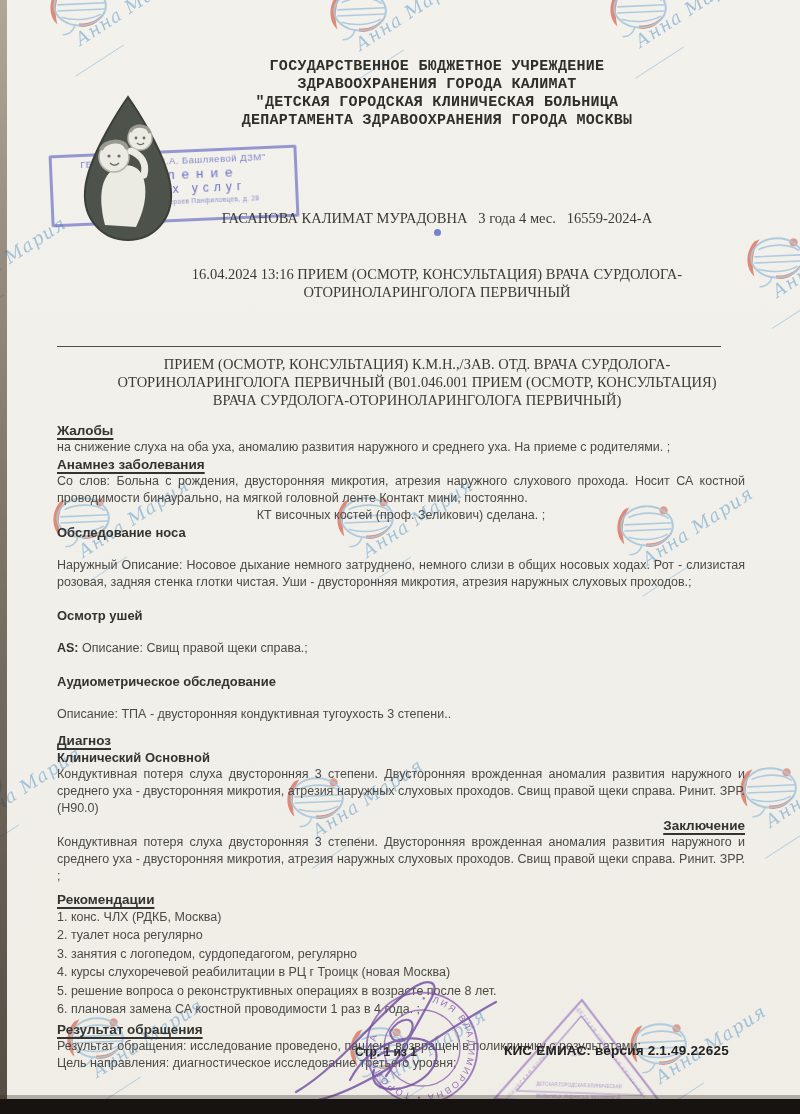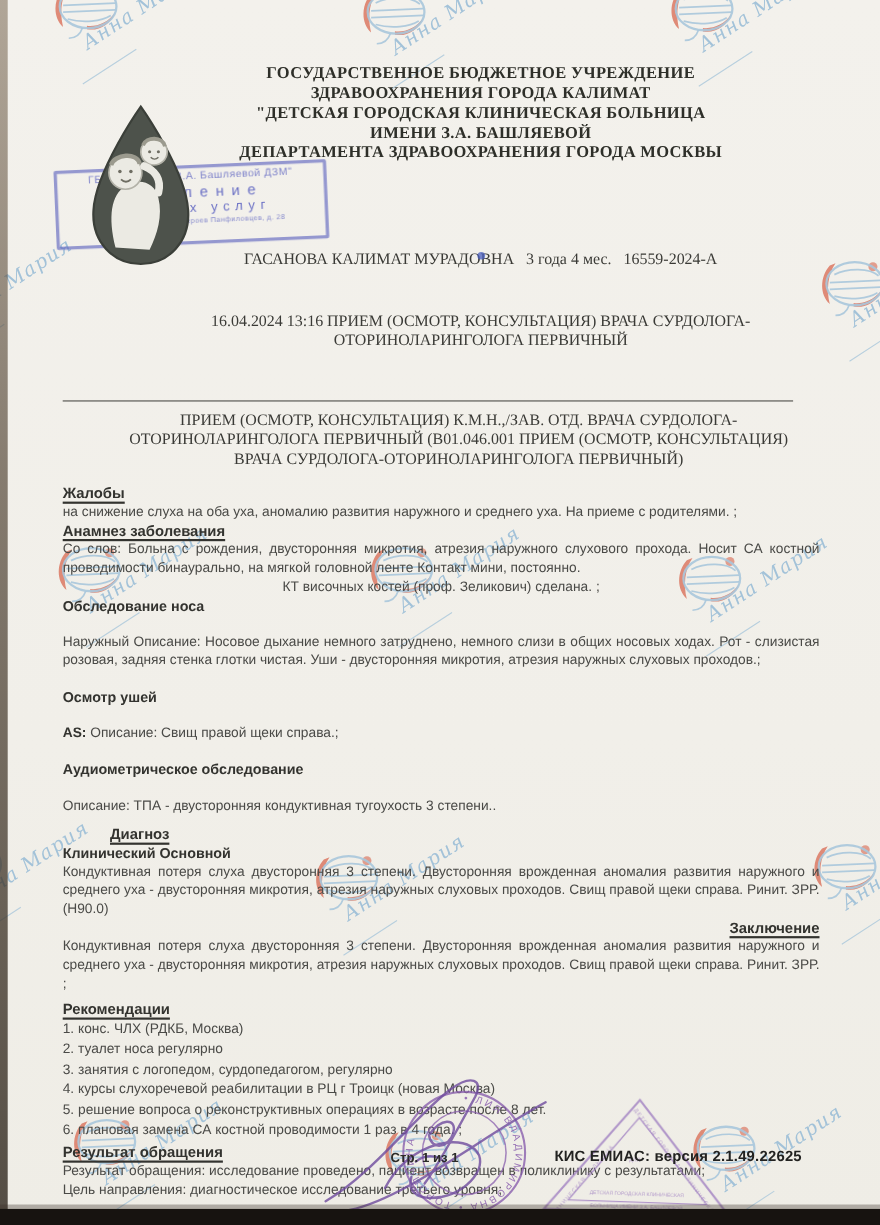--- a/index.html
+++ b/index.html
@@ -12,29 +12,29 @@
 
   
   .watermark{position:absolute;width:190px;height:120px;z-index:0;pointer-events:none;}
   .wm-text{position:absolute;left:26px;top:52px;transform:rotate(-33deg);transform-origin:left top;font-family:"DejaVu Serif",serif;font-style:italic;font-size:18px;color:#9fc0d8;letter-spacing:1px;opacity:.95;}
   .wm-sub{position:absolute;left:30px;top:96px;width:58px;border-top:1.5px solid #a9c7db;transform:rotate(-33deg);transform-origin:left top;opacity:.8;}
   .wm-sub span{display:block;font-size:5px;color:#a9c7db;letter-spacing:.5px;transform:scaleY(.8);}
 
   
   .content{position:absolute;left:57px;top:58px;width:688px;z-index:2;color:#454543;}
   .center-offset{margin-left:72px;}
-  .org-block{font-family:Liberation Serif, serif;font-weight:bold;font-size:15px;line-height:18px;text-align:center;color:#2e2f29;letter-spacing:.3px;}
+  .org-block{font-family:Liberation Mono, monospace;font-weight:bold;font-size:15px;line-height:18px;text-align:center;color:#2e2f29;letter-spacing:.3px;}
   .patient-block{margin-top:42px;font-family:"Liberation Serif",serif;font-size:14.5px;line-height:18.5px;text-align:center;color:#3a3a36;white-space:pre-wrap;}
   .rule{border:none;border-top:1.6px solid #4c4c48;width:664px;margin:7px 0 0 0;}
   .service-block{margin-top:8px;font-family:"Liberation Serif",serif;font-size:14.5px;line-height:18px;text-align:center;color:#3a3a36;}
   .sec-title{font-size:13.5px;font-weight:bold;color:#33332f;text-decoration:underline;text-underline-offset:3px;text-decoration-thickness:1.5px;margin-top:13px;line-height:17px;}
   .sec-sub{font-size:13px;font-weight:bold;color:#33332f;line-height:17px;}
   .body-text{font-size:12.5px;line-height:17px;text-align:justify;color:#4a4a47;}
   .gap{margin-top:16px;}
-  .gap-sm{margin-top:9px;margin-left:43px;}
+  .gap-sm{margin-top:9px;}
   .as-label{font-weight:bold;color:#33332f;}
   .rec-item{font-size:12.5px;line-height:18.5px;color:#4a4a47;}
 
   
   .page-label{position:absolute;left:355px;top:1045px;font-size:12px;font-weight:bold;color:#2b2b29;z-index:4;}
   .system-label{position:absolute;left:504px;top:1043px;font-size:13.5px;font-weight:bold;color:#222220;z-index:4;letter-spacing:.2px;}
 
   
   .rect-stamp{position:absolute;left:50px;top:150px;width:242px;height:66px;border:3px solid rgba(97,102,192,.7);border-radius:2px;transform:rotate(-2.5deg);z-index:1;text-align:center;color:#6066c2;filter:blur(.35px);opacity:.92;}
   .rs-l1{font-size:9.5px;margin-top:2px;letter-spacing:.5px;opacity:.85;}
@@ -243,21 +243,20 @@
     <div class="wm-text">Анна Мария</div>
     <div class="wm-sub">
         <span>&nbsp;</span>
       </div>
   </div>
     <div class="content">
     <div class="org-block center-offset">
       <div>ГОСУДАРСТВЕННОЕ БЮДЖЕТНОЕ УЧРЕЖДЕНИЕ</div>
       <div>ЗДРАВООХРАНЕНИЯ ГОРОДА КАЛИМАТ</div>
       <div>"ДЕТСКАЯ ГОРОДСКАЯ КЛИНИЧЕСКАЯ БОЛЬНИЦА</div>
-      <div>ИМЕНИ З.А. БАШЛЯЕВОЙ</div>
       <div>ДЕПАРТАМЕНТА ЗДРАВООХРАНЕНИЯ ГОРОДА МОСКВЫ</div>
     </div>
 
     <div class="patient-block center-offset">
       <div>ГАСАНОВА КАЛИМАТ МУРАДОВНА   3 года 4 мес.   16559-2024-А</div>
       <div style="white-space:normal;">16.04.2024 13:16 ПРИЕМ (ОСМОТР, КОНСУЛЬТАЦИЯ) ВРАЧА СУРДОЛОГА-ОТОРИНОЛАРИНГОЛОГА ПЕРВИЧНЫЙ</div>
     </div>
 
     <hr class="rule">
 

